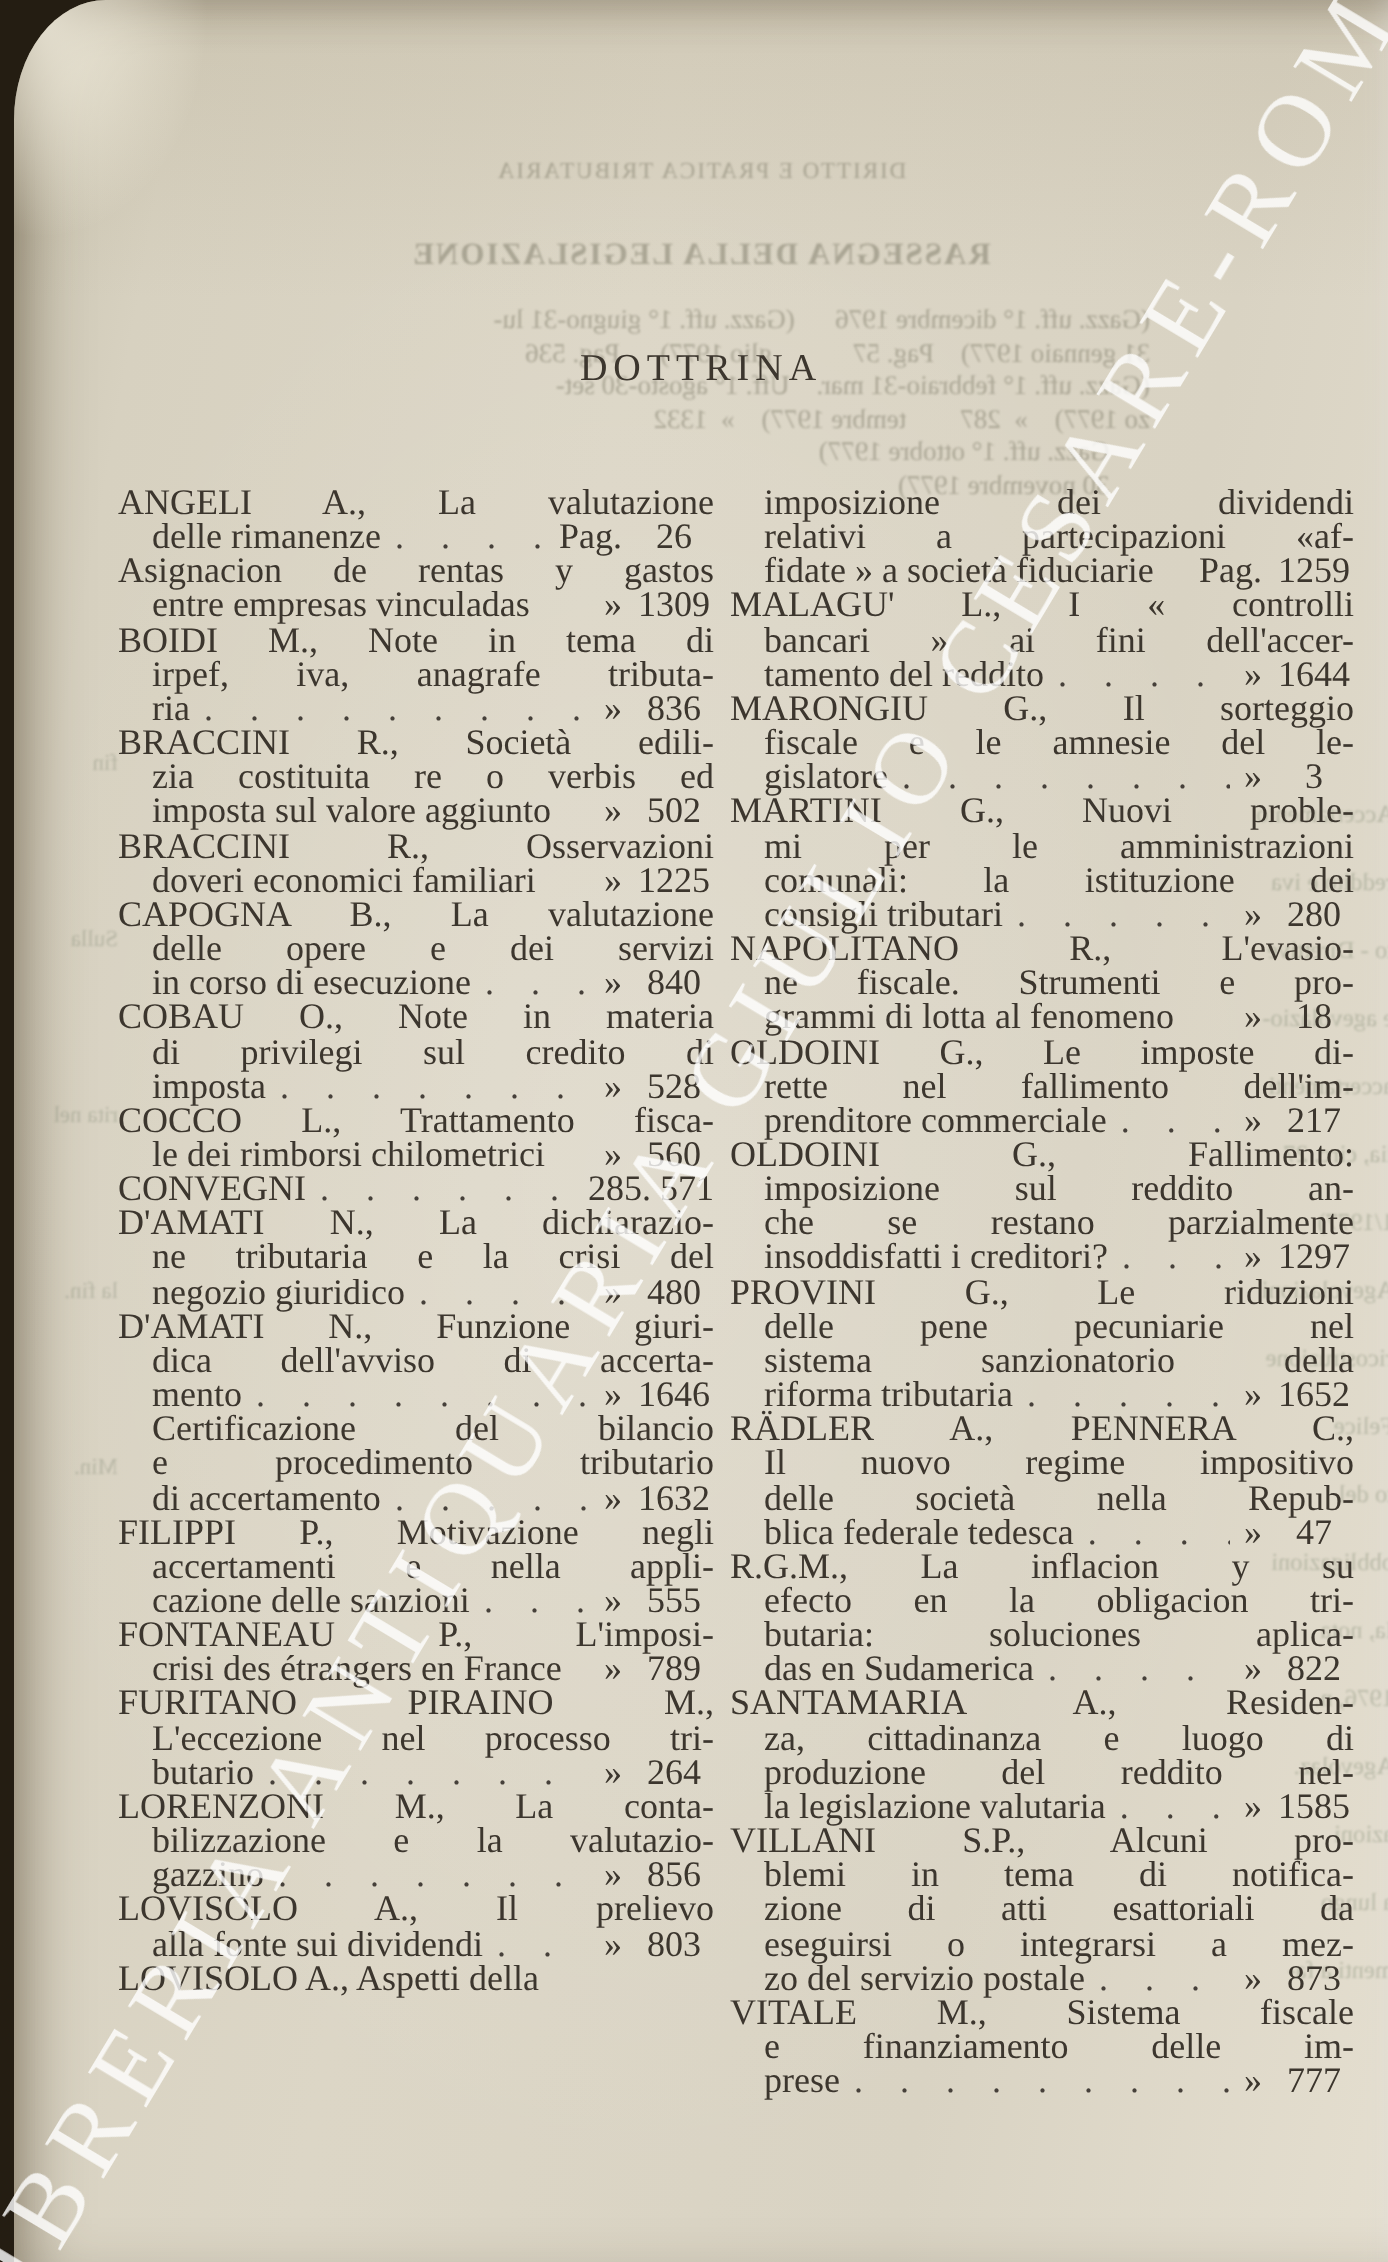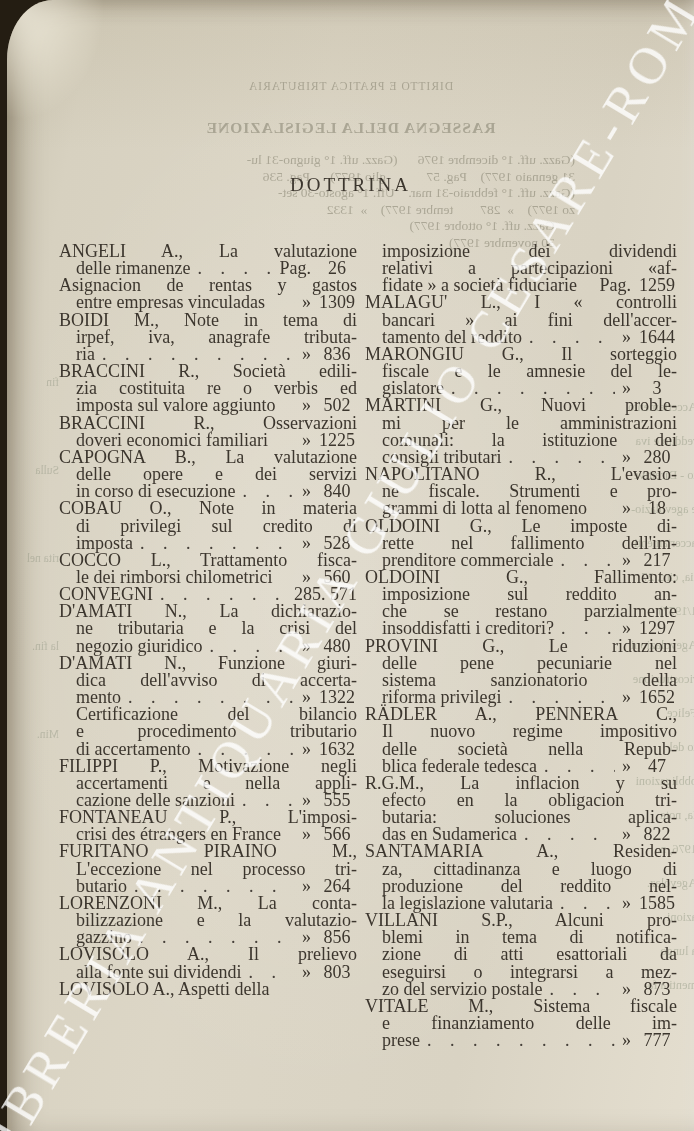--- a/index.html
+++ b/index.html
@@ -195,21 +195,21 @@
           <span class="pg">480</span>
         </div>
       </div>
       <div class="entry">
         <div class="line body">D'AMATI N., Funzione giuri-</div>
         <div class="line body ind">dica dell'avviso di accerta-</div>
         <div class="line tail ind">
           <span class="txt">mento</span>
           <span class="dots">. . . . . . . . . . . . . . . . . . . .</span>
           <span class="ref">»</span>
-          <span class="pg">1322</span>
+          <span class="pg">1646</span>
         </div>
       </div>
       <div class="entry">
         <div class="line body ind">Certificazione del bilancio</div>
         <div class="line body ind">e procedimento tributario</div>
         <div class="line tail ind">
           <span class="txt">di accertamento</span>
           <span class="dots">. . . . . . . . . . . . . . . . . . . .</span>
           <span class="ref">»</span>
           <span class="pg">1632</span>
@@ -224,21 +224,21 @@
           <span class="ref">»</span>
           <span class="pg">555</span>
         </div>
       </div>
       <div class="entry">
         <div class="line body">FONTANEAU P., L'imposi-</div>
         <div class="line tail ind">
           <span class="txt">crisi des étrangers en France</span>
           <span class="dots"></span>
           <span class="ref">»</span>
-          <span class="pg">566</span>
+          <span class="pg">789</span>
         </div>
       </div>
       <div class="entry">
         <div class="line body">FURITANO PIRAINO M.,</div>
         <div class="line body ind">L'eccezione nel processo tri-</div>
         <div class="line tail ind">
           <span class="txt">butario</span>
           <span class="dots">. . . . . . . . . . . . . . . . . . . .</span>
           <span class="ref">»</span>
           <span class="pg">264</span>
@@ -338,21 +338,21 @@
           <span class="dots">. . . . . . . . . . . . . . . . . . . .</span>
           <span class="ref">»</span>
           <span class="pg">1297</span>
         </div>
       </div>
       <div class="entry">
         <div class="line body">PROVINI G., Le riduzioni</div>
         <div class="line body ind">delle pene pecuniarie nel</div>
         <div class="line body ind">sistema sanzionatorio della</div>
         <div class="line tail ind">
-          <span class="txt">riforma privilegi</span>
+          <span class="txt">riforma tributaria</span>
           <span class="dots">. . . . . . . . . . . . . . . . . . . .</span>
           <span class="ref">»</span>
           <span class="pg">1652</span>
         </div>
       </div>
       <div class="entry">
         <div class="line body">RÄDLER A., PENNERA C.,</div>
         <div class="line body ind">Il nuovo regime impositivo</div>
         <div class="line body ind">delle società nella Repub-</div>
         <div class="line tail ind">

